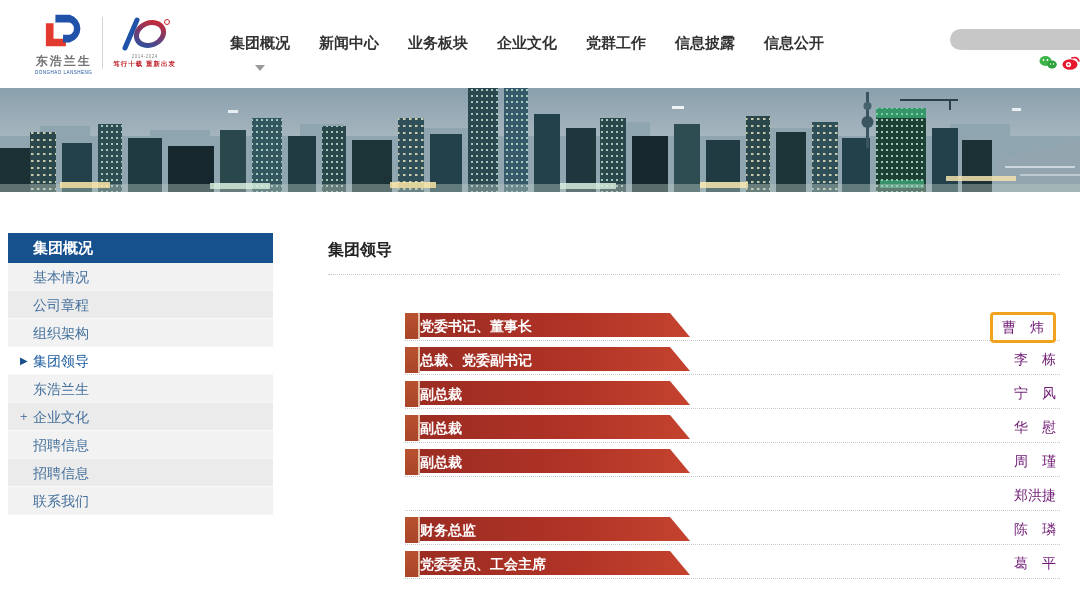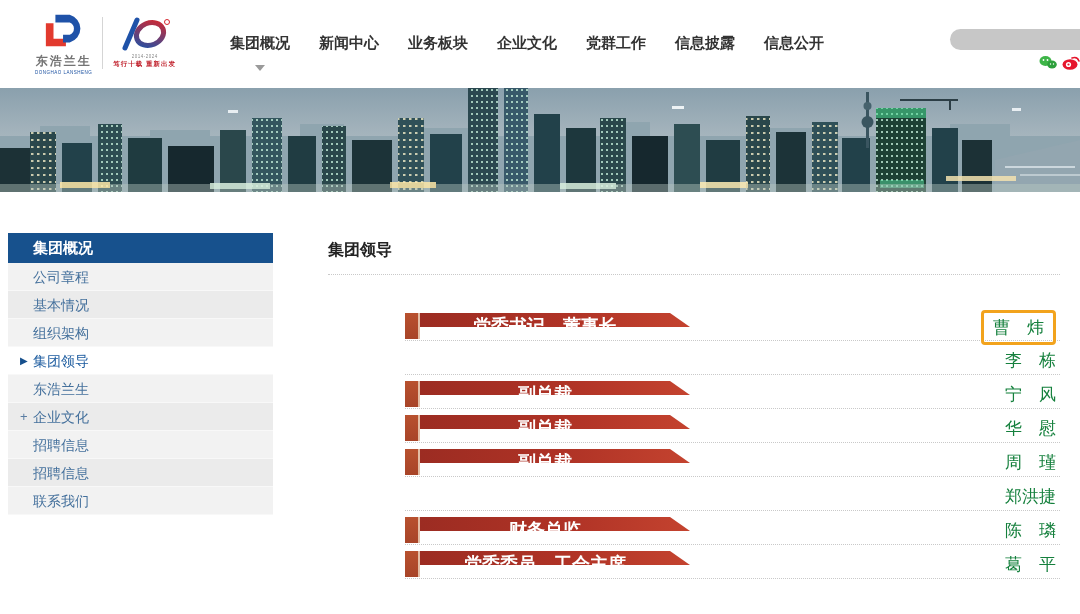--- a/index.html
+++ b/index.html
@@ -48,26 +48,26 @@
   .page-title { font-size:16px; font-weight:bold; color:#222; padding-top:7px; margin-bottom:13px; }
   .title-rule { border:none; border-top:1px dotted #c9c9c9; height:0; }
 
   .leaders { margin-left:77px; width:655px; margin-top:37px; }
   .leader-row { position:relative; height:34px; }
   .leader-row::after { content:""; position:absolute; left:0; right:0; top:28px;
      border-top:1px dotted #c9c9c9; }
   .ribbon { position:absolute; left:0; top:1px; width:285px; height:26px; display:flex; cursor:pointer; }
   .rib-block { width:13px; height:26px; background:linear-gradient(180deg,#b8512f,#a84428); flex:none; }
   .rib-stripe { width:2px; height:26px; background:#e3bda4; flex:none; }
-  .rib-body { flex:1; height:14px; background:linear-gradient(90deg,#9c2c22,#b03326 55%,#c4432f);
+  .rib-body { flex:1; height:24px; background:linear-gradient(90deg,#9c2c22,#b03326 55%,#c4432f);
      clip-path:polygon(0 0, calc(100% - 20px) 0, 100% 100%, 0 100%);
-     color:#fff; font-size:18px; font-weight:bold; text-align:center; line-height:26px;
+     color:#fff; font-size:14px; font-weight:bold; text-align:left; line-height:26px;
      padding-right:20px; white-space:nowrap; }
   .name-wrap { position:absolute; right:4px; top:0; height:28px; display:flex; align-items:center; }
-  .leader-name { font-size:17px; color:#15803d; white-space:nowrap; }
+  .leader-name { font-size:14px; color:#701a75; white-space:nowrap; }
   .highlight-box { border:3px solid #f2a31d; border-radius:4px; padding:3px 9px; margin-top:2px;
      background:transparent; position:relative; z-index:2; }
 </style>
 </head>
 <body>
 
 <div class="header">
   <div class="logo-area">
     <div class="logo-mark">
       <svg width="48" height="42" viewBox="0 0 50 44">
@@ -225,22 +225,22 @@
     <rect x="228" y="22" width="10" height="3" fill="#e8eef2"></rect>
     <rect x="672" y="18" width="12" height="3" fill="#eef3f5"></rect>
     <rect x="1012" y="20" width="9" height="3" fill="#e8eef2"></rect>
   </svg>
 </div>
 
 <div class="content">
 
   <div class="sidebar">
     <div class="side-header">集团概况</div>
+    <div class="side-item"><span>基本情况</span></div>
     <div class="side-item"><span>公司章程</span></div>
-    <div class="side-item"><span>基本情况</span></div>
     <div class="side-item"><span>组织架构</span></div>
     <div class="side-item active">
       <span class="side-arrow">▶</span>
       <span>集团领导</span>
     </div>
     <div class="side-item"><span>东浩兰生</span></div>
     <div class="side-item">
       <span class="side-plus">+</span>
       <span>企业文化</span>
     </div>
@@ -262,20 +262,25 @@
           <div class="rib-body">党委书记、董事长</div>
         </div>
         <div class="name-wrap">
           <span class="highlight-box">
             <span class="leader-name">曹　炜</span>
           </span>
         </div>
       </div>
 
       <div class="leader-row">
+        <div class="ribbon">
+          <div class="rib-block"></div>
+          <div class="rib-stripe"></div>
+          <div class="rib-body">总裁、党委副书记</div>
+        </div>
         <div class="name-wrap">
             <span class="leader-name">李　栋</span>
           </div>
       </div>
 
 
       <div class="leader-row">
         <div class="ribbon">
           <div class="rib-block"></div>
           <div class="rib-stripe"></div>

